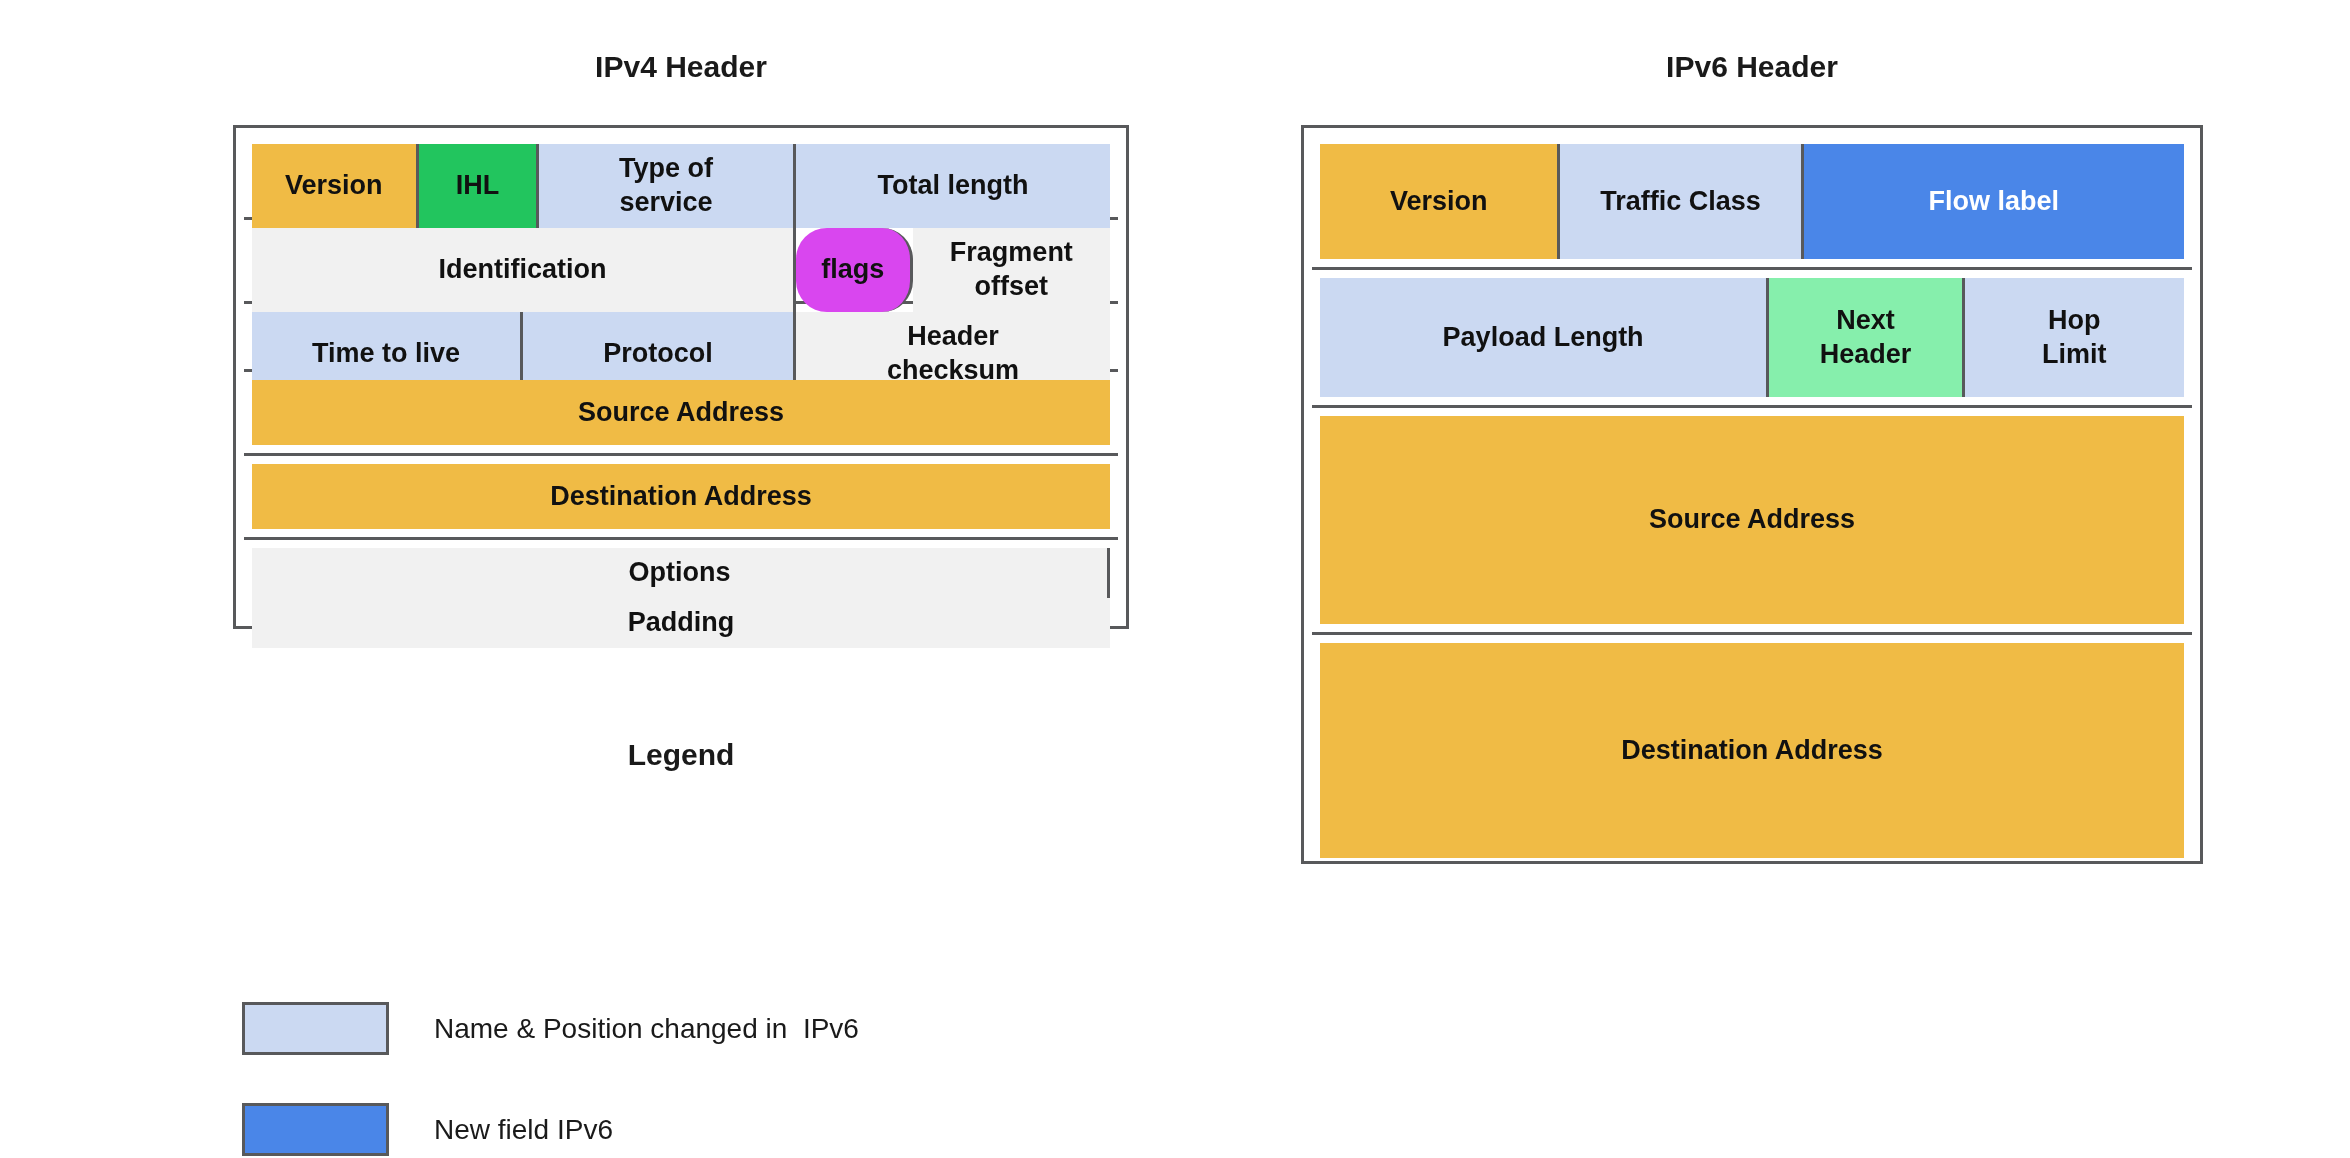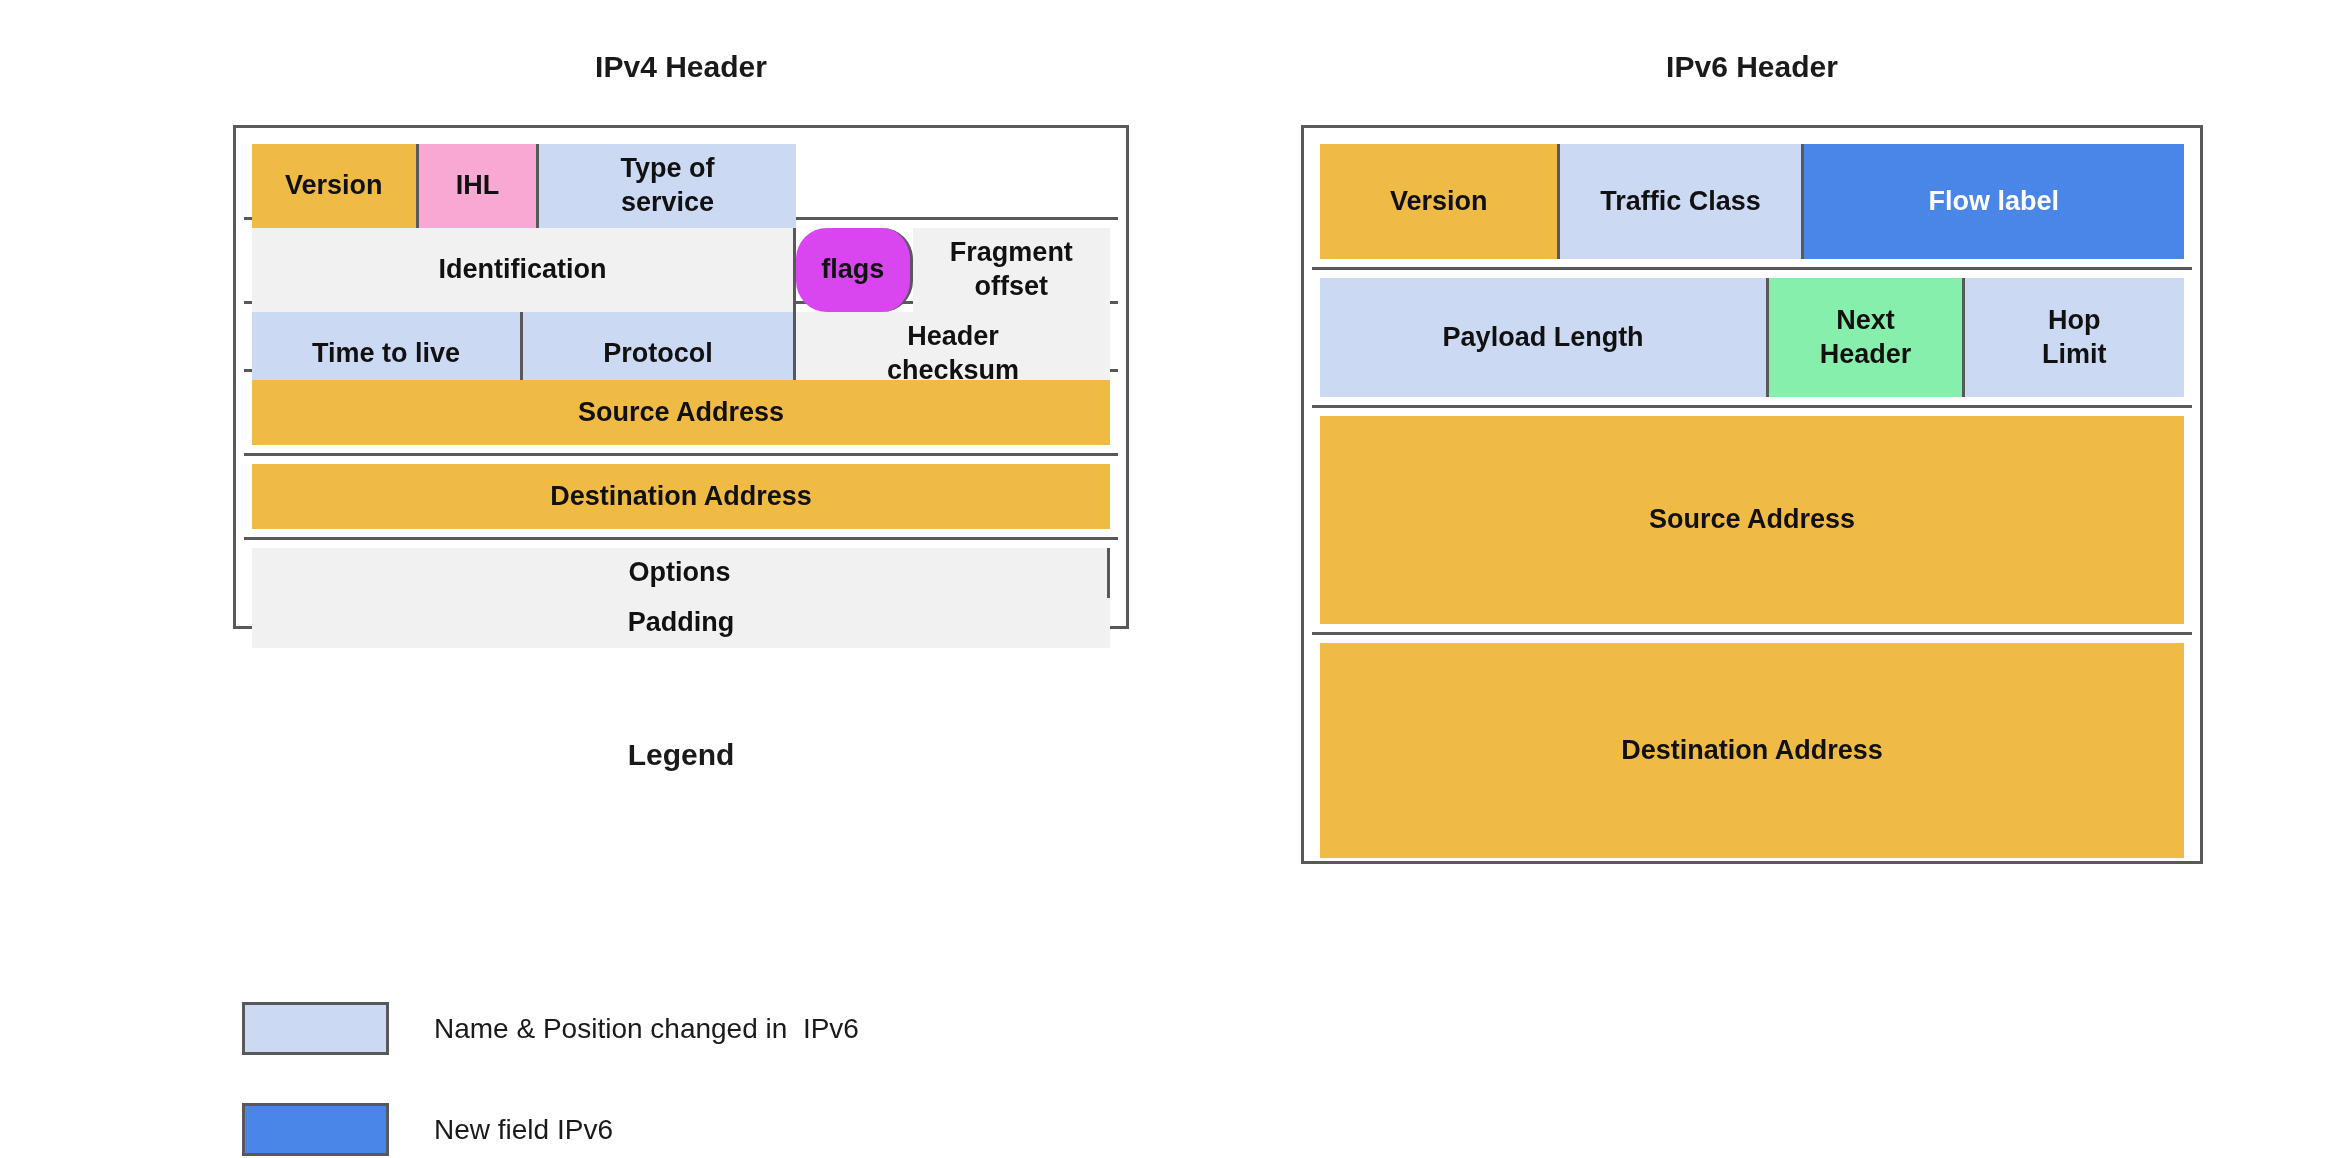--- a/index.html
+++ b/index.html
@@ -101,23 +101,24 @@
 <body>
 
 <div class="page">
 
   <div class="diagram-title title-ipv4">IPv4 Header</div>
   <div class="diagram-title title-ipv6">IPv6 Header</div>
 
   <div class="header-table table-ipv4">
     <div class="trow v4r1">
       <div class="cell" style="background-color: rgb(240, 187, 69);">Version</div>
-      <div class="cell" style="background-color: #f9a8d4;">IHL</div>
+      <div class="cell" style="background-color: #22c55e;">IHL</div>
       <div class="cell" style="background-color: rgb(203, 217, 242);">Type of
 service</div>
+      <div class="cell" style="background-color: rgb(203, 217, 242);">Total length</div>
     </div>
     <div class="trow v4r2">
       <div class="cell" style="background-color: rgb(241, 241, 241);">Identification</div>
       <div class="cell" style="background-color: #d946ef; border-radius: 31px;">flags</div>
       <div class="cell" style="background-color: rgb(241, 241, 241);">Fragment
 offset</div>
     </div>
     <div class="trow v4r3">
       <div class="cell" style="background-color: rgb(203, 217, 242);">Time to live</div>
       <div class="cell" style="background-color: rgb(203, 217, 242);">Protocol</div>

